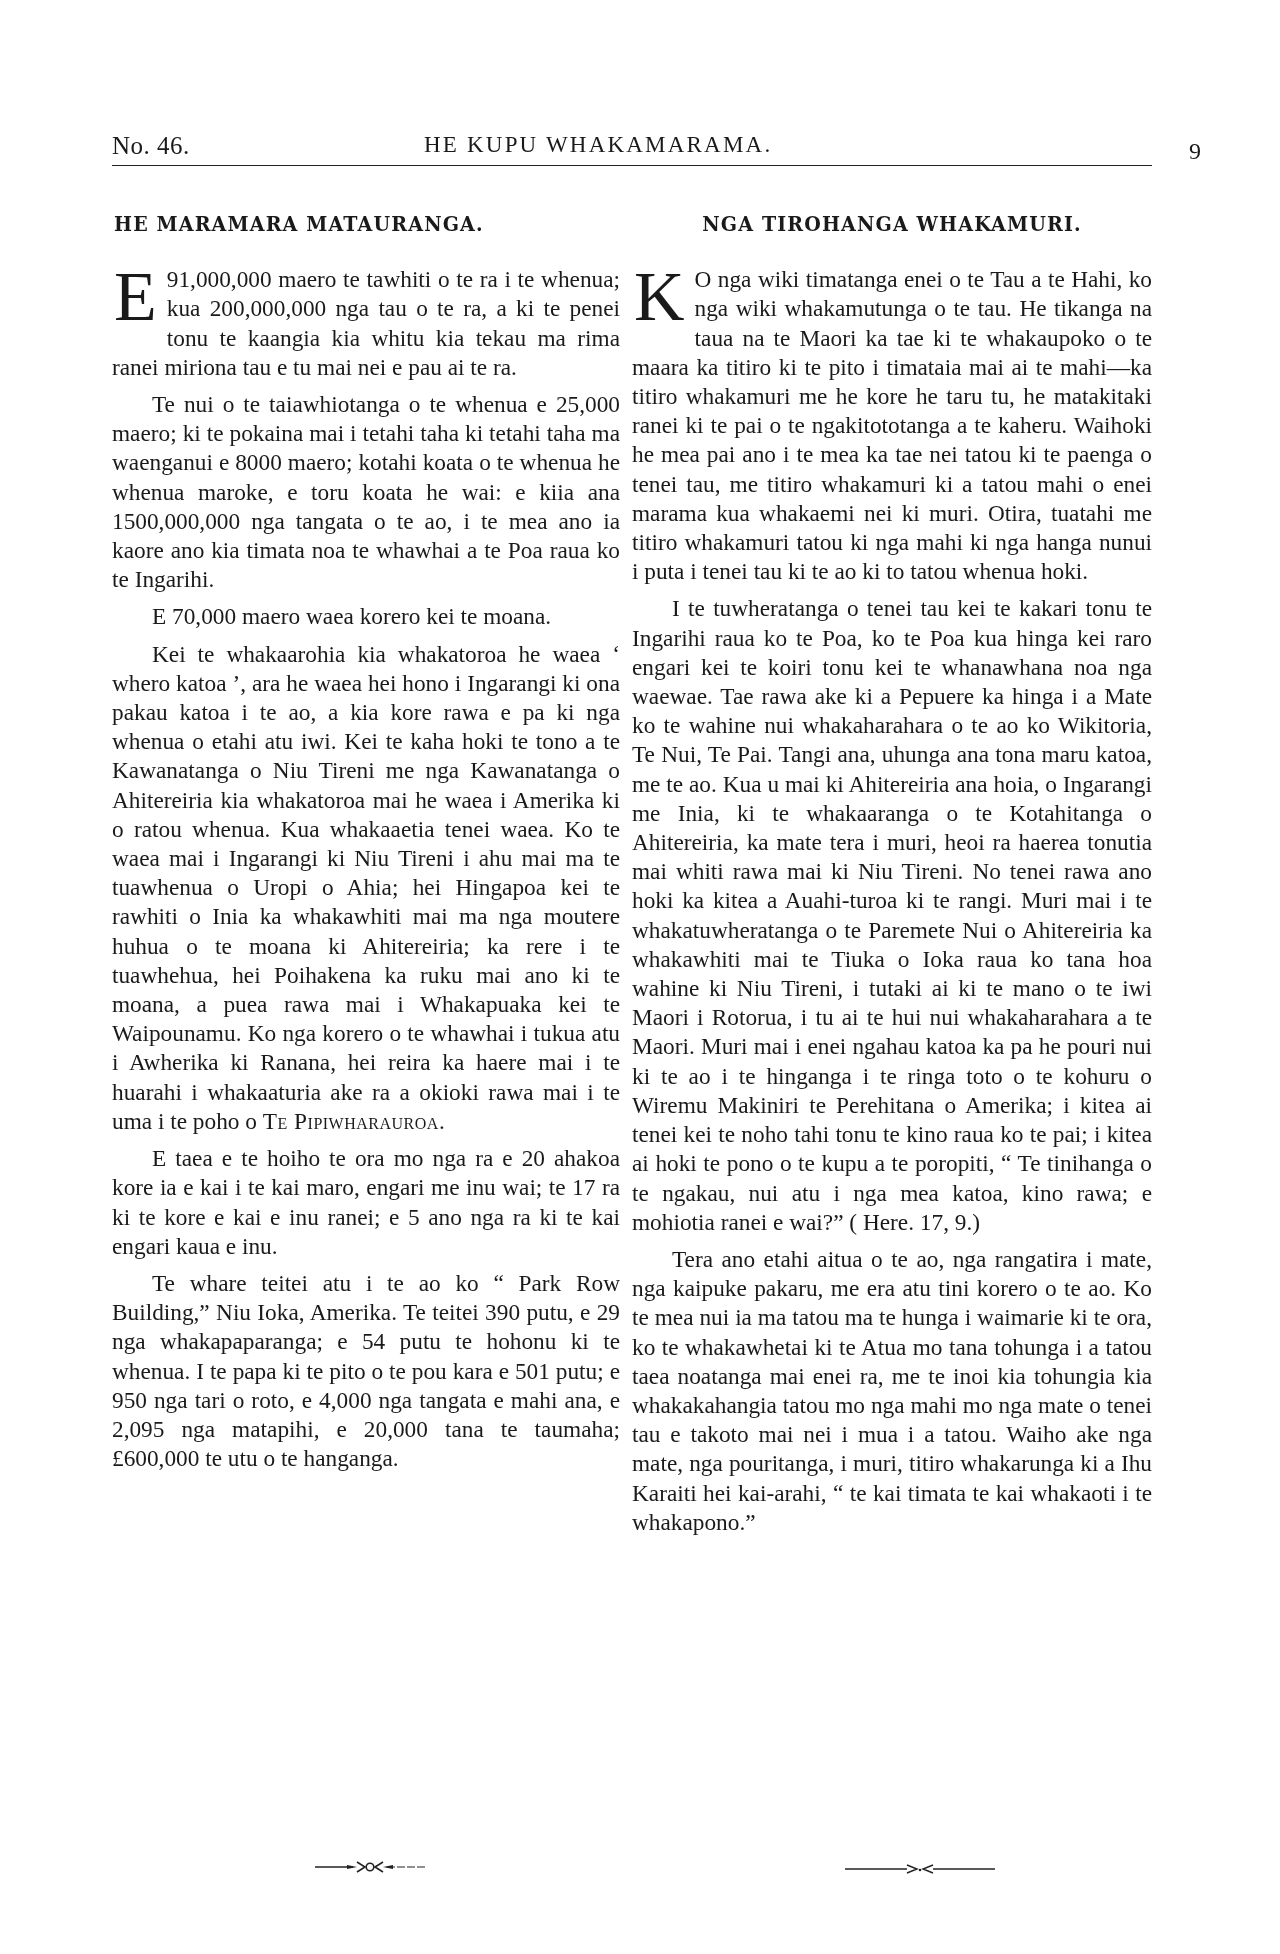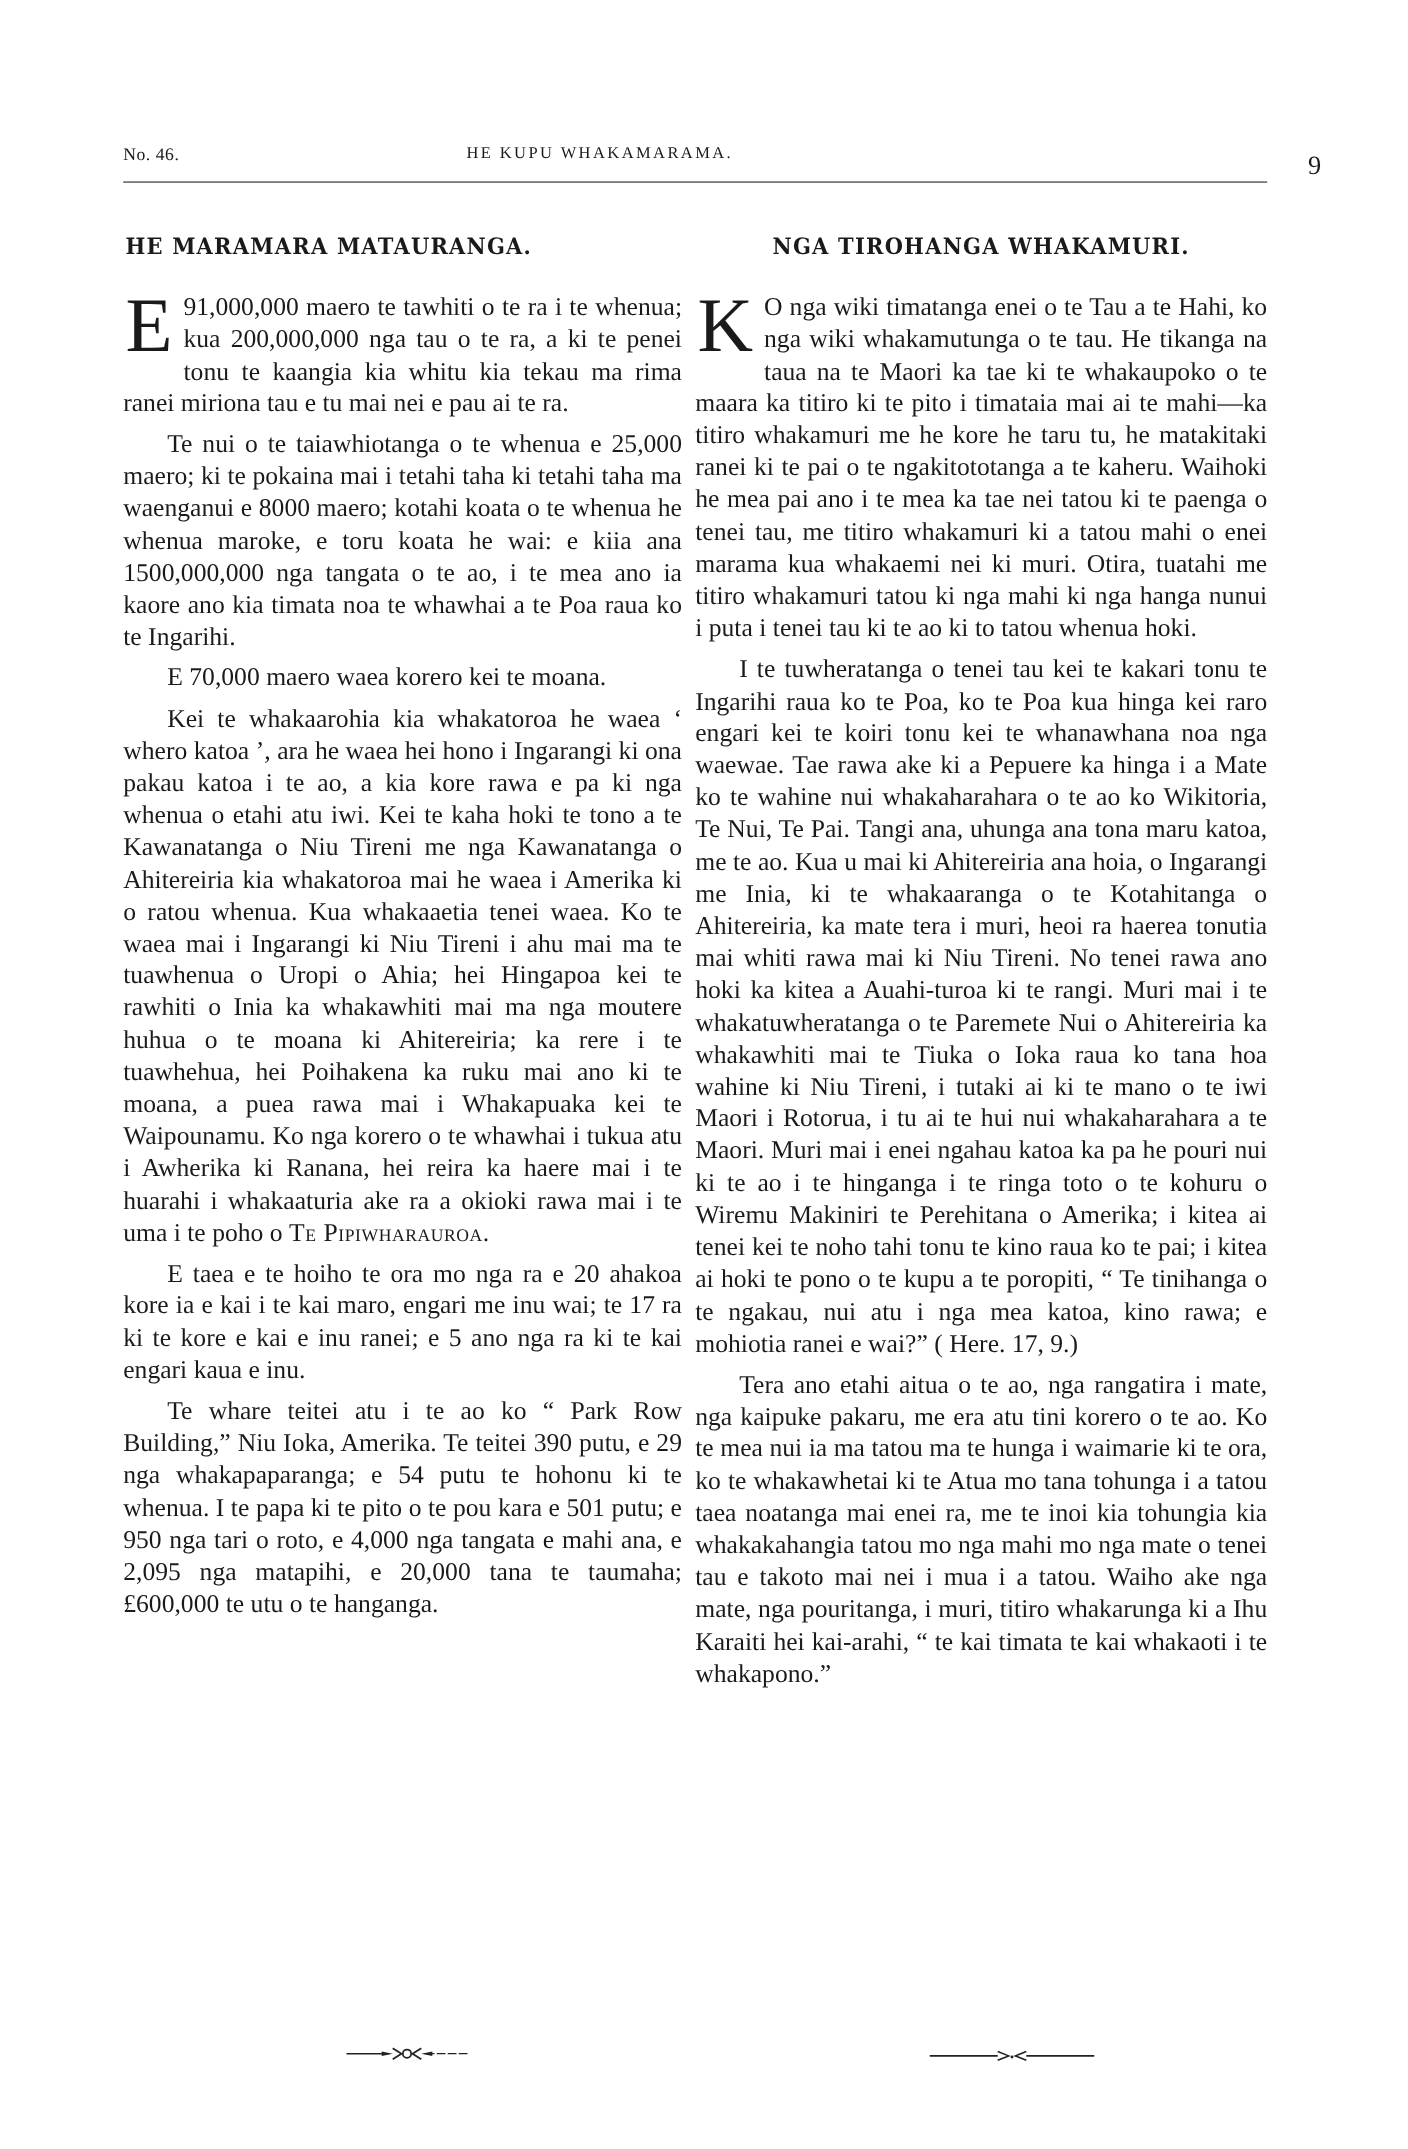--- a/index.html
+++ b/index.html
@@ -14,26 +14,26 @@
     .page-header {
       position: absolute;
       left: 112px;
       top: 132px;
       width: 1100px;
       height: 40px;
     }
     .issue-no {
       position: absolute; left: 0; top: 0;
       font-family: "Liberation Serif", serif;
-      font-size: 16px; letter-spacing: 0.5px;
+      font-size: 25px; letter-spacing: 0.5px;
     }
     .running-title {
       position: absolute; left: 312px; top: 0;
       font-family: "Liberation Serif", serif;
-      font-size: 15px; letter-spacing: 2.2px;
+      font-size: 23px; letter-spacing: 2.2px;
     }
     .page-number {
       position: absolute; left: 1077px; top: 6px;
       font-family: "Liberation Serif", serif;
       font-size: 24px;
     }
     .header-rule {
       position: absolute; left: 0; top: 33px;
       width: 1040px; height: 0;
       border-top: 1.6px solid #222;

